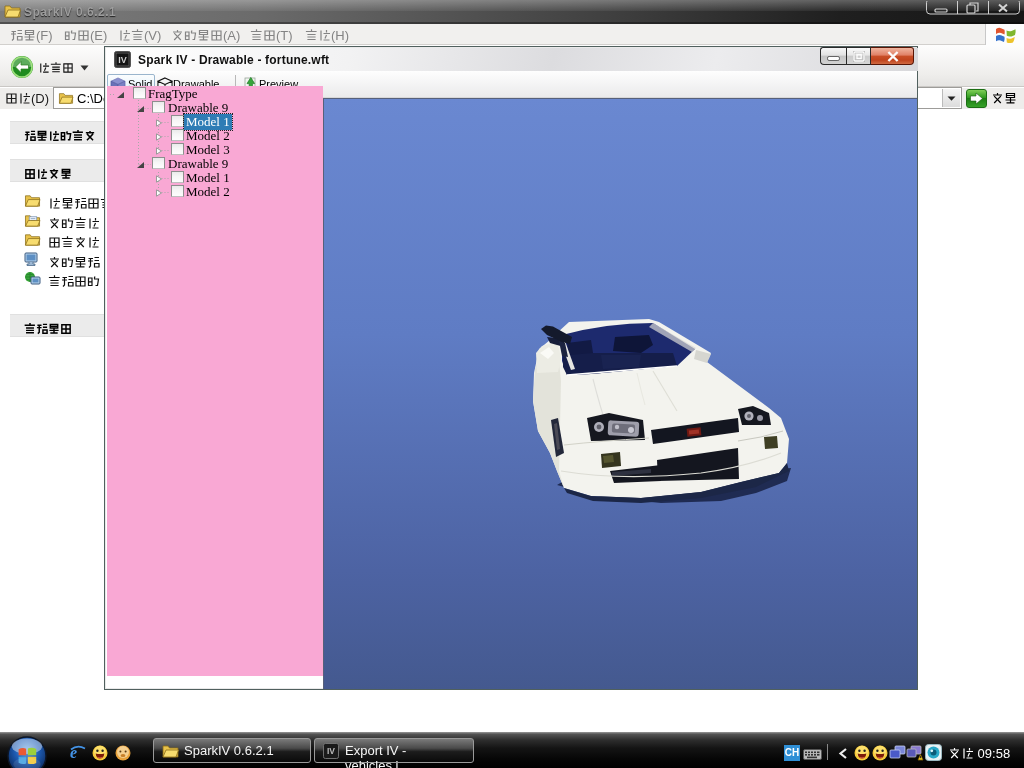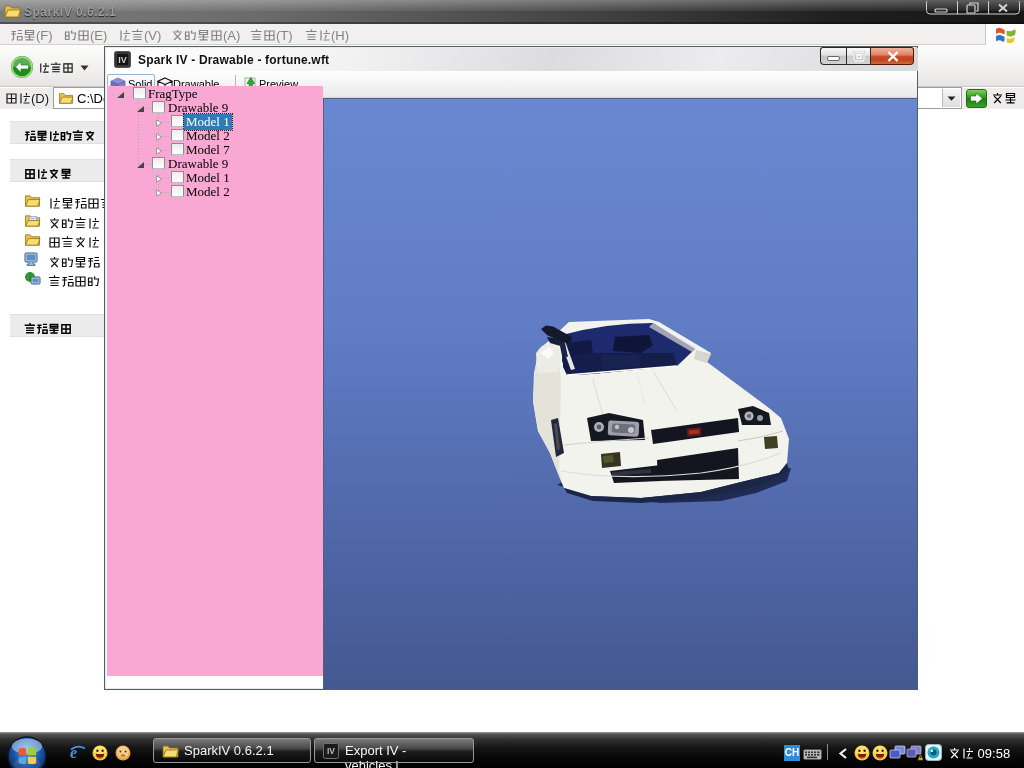--- a/index.html
+++ b/index.html
@@ -387,21 +387,21 @@
             <path d="M0.5 0.8 V7.2 L5.5 4 Z" fill="#fcfcfc" stroke="#9a9a9a"></path>
           </svg>
           <span class="cb" style="left:64px;top:0"></span>
           <span class="abs" style="left:79px;top:-1px">Model 2</span>
         </div>
       <div class="trow" style="left:0;top:57px">
           <svg class="abs" style="left:48.5px;top:3.5px" width="6" height="8" viewBox="0 0 6 8">
             <path d="M0.5 0.8 V7.2 L5.5 4 Z" fill="#fcfcfc" stroke="#9a9a9a"></path>
           </svg>
           <span class="cb" style="left:64px;top:0"></span>
-          <span class="abs" style="left:79px;top:-1px">Model 7</span>
+          <span class="abs" style="left:79px;top:-1px">Model 3</span>
         </div>
       <div class="trow" style="left:0;top:71px">
           <svg class="abs" style="left:30px;top:5px" width="7" height="6" viewBox="0 0 7 6">
             <path d="M7 0 V6 H0 Z" fill="#444"></path>
           </svg>
           <span class="cb" style="left:45px;top:0"></span>
           <span class="abs" style="left:61px;top:-1px">Drawable 9</span>
         </div>
       <div class="trow" style="left:0;top:85px">
           <svg class="abs" style="left:48.5px;top:3.5px" width="6" height="8" viewBox="0 0 6 8">

